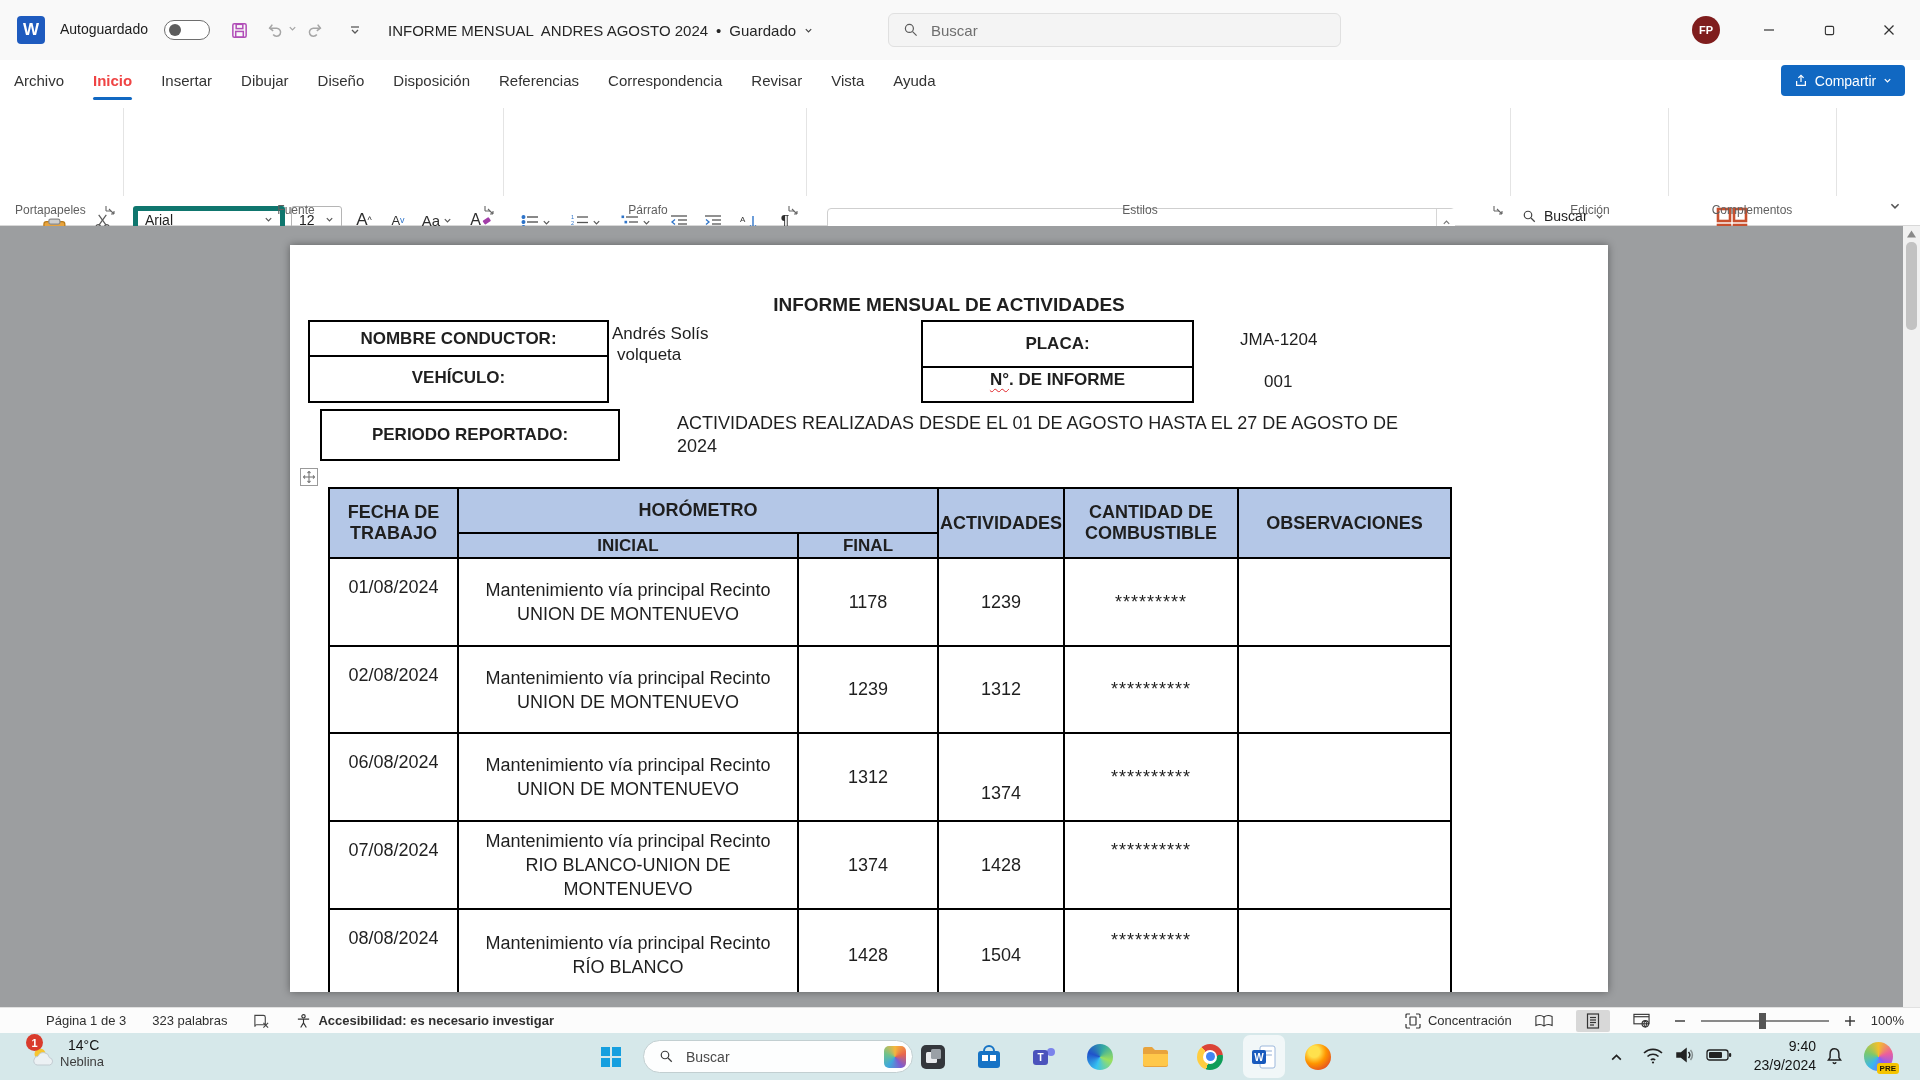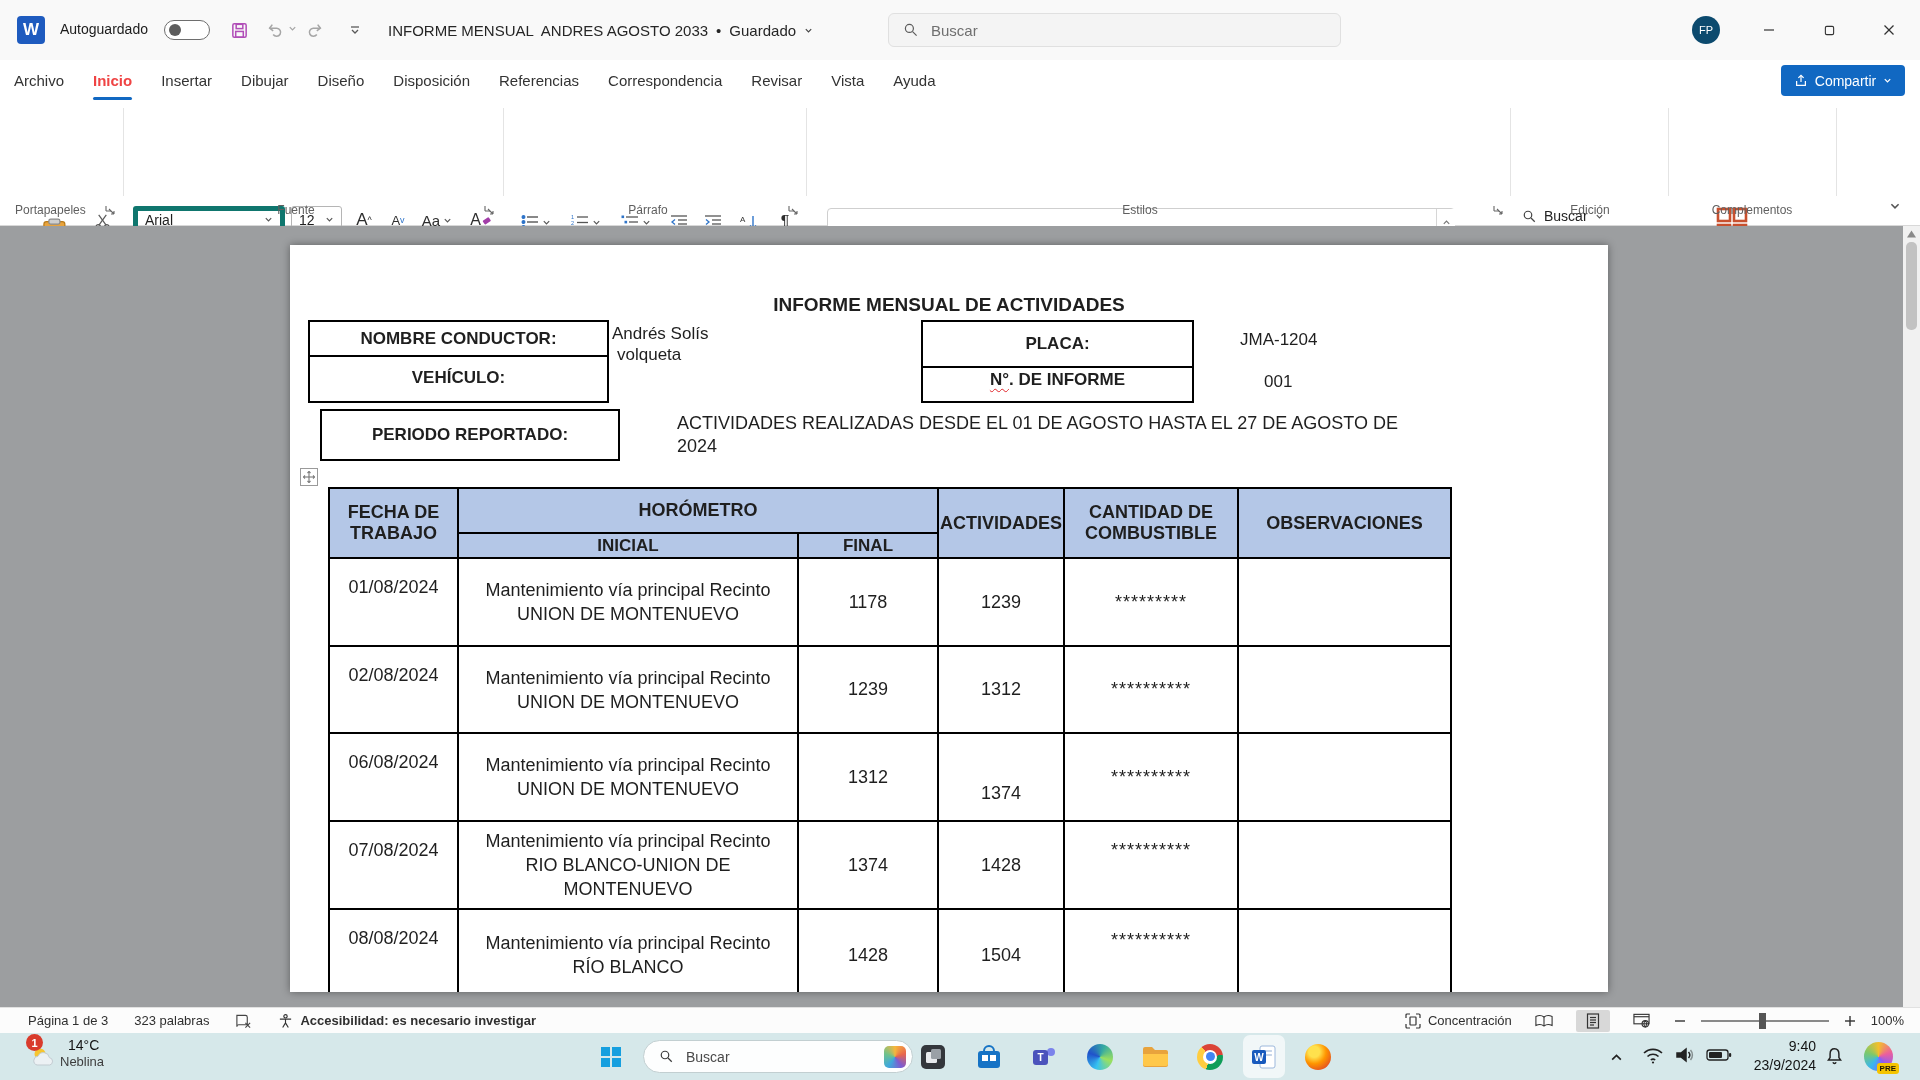--- a/index.html
+++ b/index.html
@@ -19,22 +19,22 @@
 #save-btn{left:226px;top:17px}
 #undo-btn{left:262px;top:17px}
 #undo-chev{left:288px;top:24px}
 #redo-btn{left:302px;top:17px}
 #qat-chev{left:342px;top:17px}
 #doc-title{left:388px;top:0;height:60px;display:flex;align-items:center;gap:8px;font-size:15px;color:#262626}
 #doc-title .t{white-space:pre}
 #tb-search{left:888px;top:13px;width:453px;height:34px;background:#F4F4F4;border:1px solid #E0E0E0;
   border-radius:6px;display:flex;align-items:center;padding-left:14px;gap:12px}
 #tb-search .ph{font-size:15px;color:#6f6f6f}
-#avatar{left:1692px;top:16px;width:28px;height:28px;border-radius:50%;background:#0c4a6e;color:#fff;
-  font-size:11px;font-weight:normal;display:flex;align-items:center;justify-content:center}
+#avatar{left:1692px;top:16px;width:28px;height:28px;border-radius:50%;background:#7f1d1d;color:#fff;
+  font-size:11px;font-weight:bold;display:flex;align-items:center;justify-content:center}
 .winbtn{top:0;width:46px;height:60px;display:flex;align-items:center;justify-content:center}
 #btn-min{left:1746px}#btn-max{left:1806px}#btn-close{left:1866px}
 
 #tabs{position:absolute;left:0;top:60px;width:1920px;height:40px;background:#fff;display:flex;
   align-items:center;padding-left:12px;column-gap:25px;font-size:15px;color:#333}
 .tab{position:relative;padding:0 2px;height:40px;display:flex;align-items:center;cursor:default}
 .tab.active{font-weight:700;color:#ef4444}
 .tab.active::after{content:"";position:absolute;left:2px;right:2px;bottom:0;height:3px;background:#1168C2;border-radius:2px}
 #share-btn{left:1781px;top:65px;width:124px;height:31px;background:#1168C2;border-radius:4px;color:#fff;
   display:flex;align-items:center;justify-content:center;gap:7px;font-size:14px}
@@ -136,21 +136,21 @@
 #doc-table .fecha{align-items:flex-start;padding-top:18px}
 #doc-table .act{padding:0 10px;line-height:24px}
 #doc-table .ast{font-size:18px;letter-spacing:1px}
 
 #vscroll{position:absolute;right:0;top:0;width:17px;height:781px;background:#F1F1F1}
 #vscroll .arrow{position:absolute;left:4px;top:4px}
 #vscroll .thumb{position:absolute;left:3px;top:16px;width:11px;height:88px;background:#C2C2C2;border-radius:5px}
 
 #statusbar{position:absolute;left:0;top:1007px;width:1920px;height:26px;background:#FCFCFC;
   border-top:1px solid #E1E1E1;display:flex;align-items:center;font-size:13px;color:#2f2f2f}
-#sb-left{display:flex;align-items:center;gap:26px;padding-left:28px}
+#sb-left{display:flex;align-items:center;gap:26px;padding-left:46px}
 #sb-acc{display:flex;align-items:center;gap:7px;font-weight:600}
 #sb-right{margin-left:auto;display:flex;align-items:center;gap:15px;padding-right:16px}
 #sb-focus{display:flex;align-items:center;gap:7px}
 .viewbtn{width:34px;height:22px;display:flex;align-items:center;justify-content:center;border-radius:2px}
 .viewbtn.on{background:#D8D8D8}
 #zoom-track{position:relative;width:128px;height:2px;background:#8a8a8a}
 #zoom-thumb{position:absolute;left:58px;top:-7px;width:7px;height:16px;background:#555}
 
 #taskbar{position:absolute;left:0;top:1033px;width:1920px;height:47px;background:#D6E8EA}
 #weather{left:10px;top:0;width:150px;height:47px}
@@ -214,21 +214,21 @@
           <path d="M16 8 h-8 a4.5 4.5 0 1 0 4 7"></path>
       </svg>
     </span>
     <span id="qat-chev" class="ab qbtn">
       <svg width="12" height="12" viewBox="0 0 12 12" fill="none" stroke="#5a5a5a" stroke-width="1.3">
         <line x1="2" y1="3" x2="10" y2="3"></line>
           <polyline points="3,6 6,9 9,6"></polyline>
       </svg>
     </span>
     <div id="doc-title" class="ab">
-      <span class="t">INFORME MENSUAL  ANDRES AGOSTO 2033</span>
+      <span class="t">INFORME MENSUAL  ANDRES AGOSTO 2024</span>
       <span>•</span>
       <span>Guardado</span>
       <svg class="chev" viewBox="0 0 10 10" fill="none" stroke="#444" stroke-width="1.3">
           <polyline points="2,3.5 5,6.5 8,3.5"></polyline>
         </svg>
     </div>
     <div id="tb-search" class="ab">
       <svg width="16" height="16" viewBox="0 0 20 20" fill="none" stroke="#5a5a5a" stroke-width="1.5">
         <circle cx="8" cy="8" r="5"></circle>
           <line x1="12" y1="12" x2="17" y2="17"></line>

